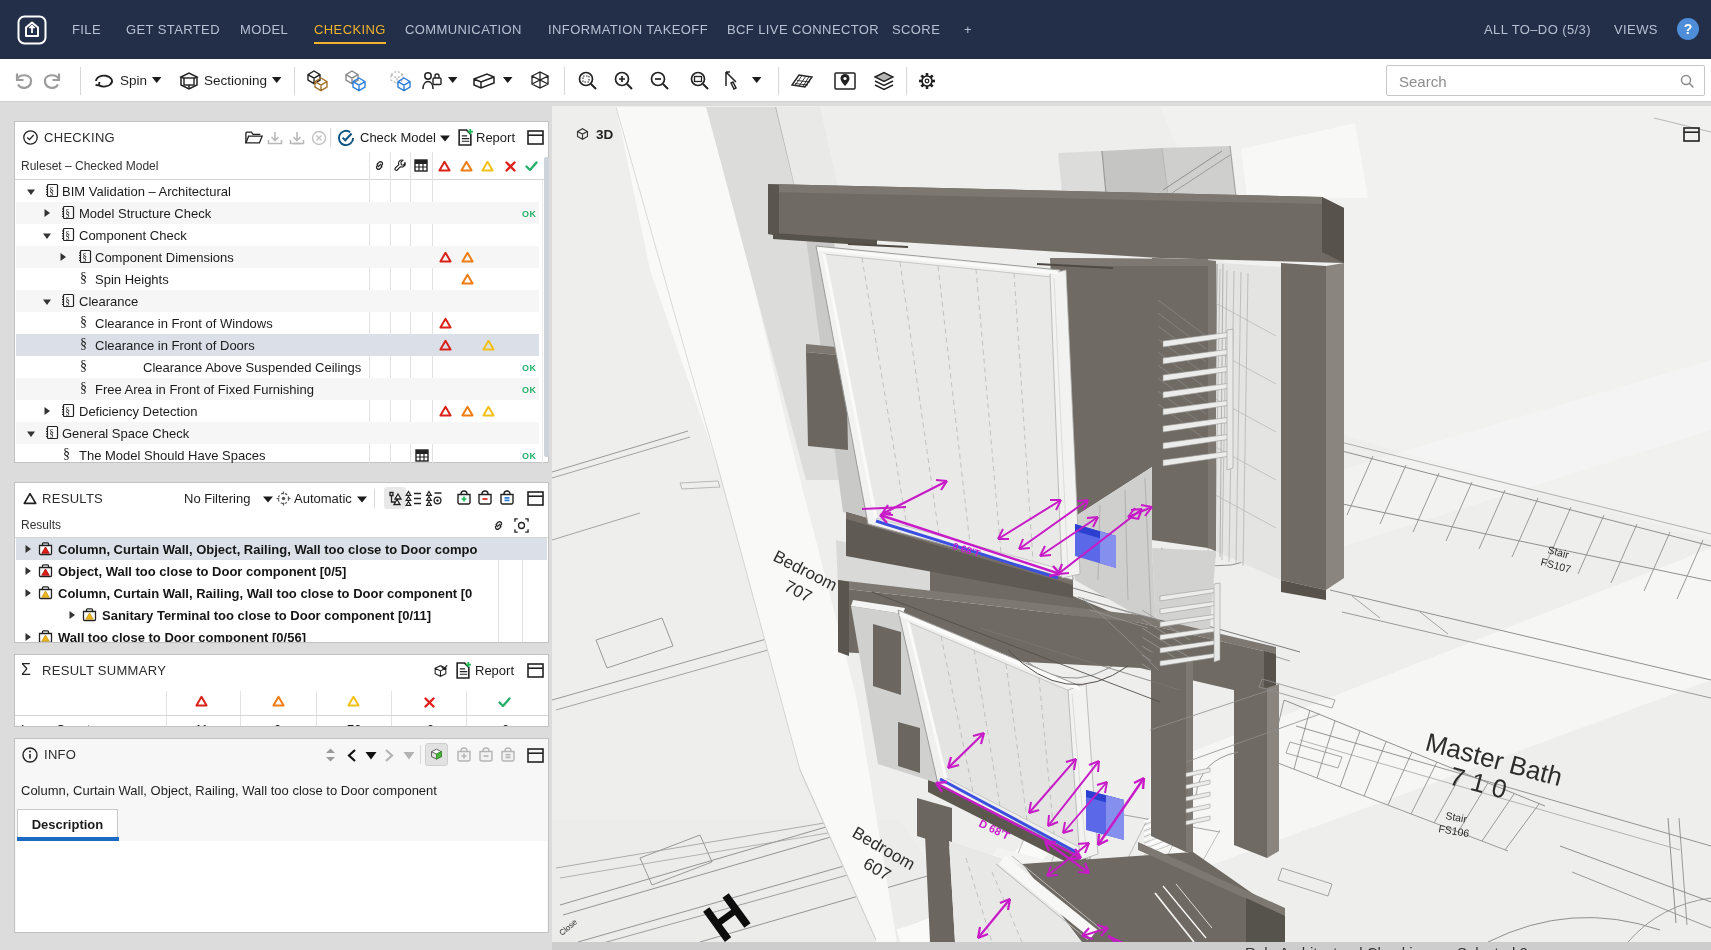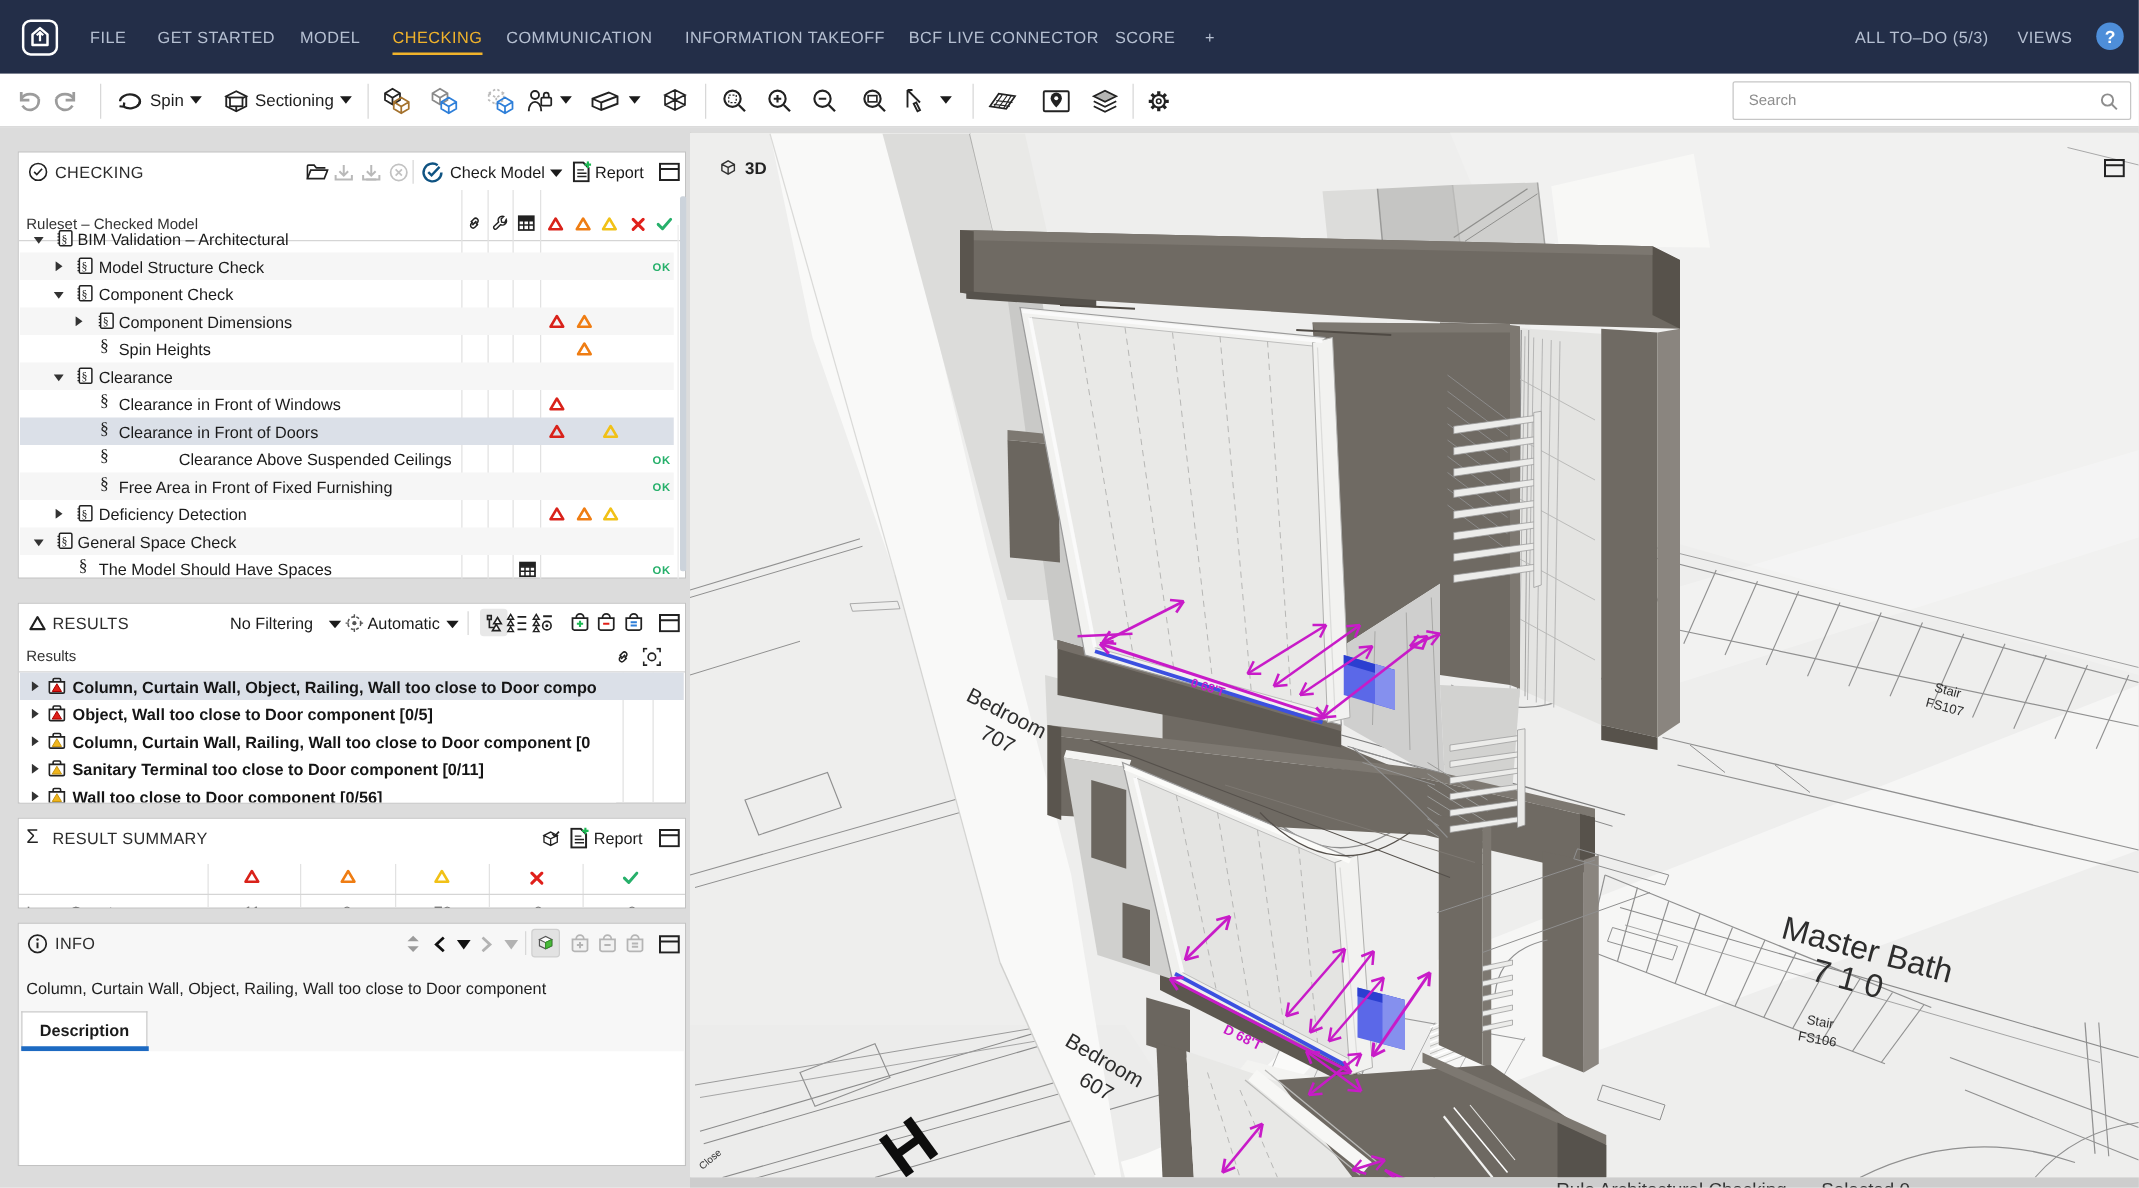--- a/index.html
+++ b/index.html
@@ -202,21 +202,21 @@
         <line x1="15.5" y1="15.5" x2="17.7" y2="17.7" stroke="#222" stroke-width="2.6"></line>
         <line x1="12.0" y1="17.0" x2="12.0" y2="20.0" stroke="#222" stroke-width="2.6"></line>
         <line x1="8.5" y1="15.5" x2="6.3" y2="17.7" stroke="#222" stroke-width="2.6"></line>
         <line x1="7.0" y1="12.0" x2="4.0" y2="12.0" stroke="#222" stroke-width="2.6"></line>
         <line x1="8.5" y1="8.5" x2="6.3" y2="6.3" stroke="#222" stroke-width="2.6"></line>
         <line x1="12.0" y1="7.0" x2="12.0" y2="4.0" stroke="#222" stroke-width="2.6"></line>
         <line x1="15.5" y1="8.5" x2="17.7" y2="6.3" stroke="#222" stroke-width="2.6"></line>
       </svg>
     </div>
 <div style="position:absolute;left:1386px;top:6px;width:319px;height:31px;border:1px solid #c6c6c6;border-radius:2px;background:#fff;">
-      <span style="position:absolute;left:12px;top:7px;font-size:12px;color:#8d8d8d;">Search</span>
+      <span style="position:absolute;left:12px;top:7px;font-size:15px;color:#8d8d8d;">Search</span>
       <svg width="15" height="15" viewBox="0 0 20 20" style="position:absolute;right:9px;top:8px;">
         <circle cx="8" cy="8" r="6" fill="none" stroke="#8d8d8d" stroke-width="2"></circle>
         <path d="M12.5 12.5 L18 18" stroke="#8d8d8d" stroke-width="2"></path>
       </svg>
     </div>
 </div>
 
 <div class="abs panel" style="left:14px;top:121px;width:535px;height:342px;">
 <svg width="17" height="17" viewBox="0 0 24 24" style="position:absolute;left:7px;top:7px">
       <circle cx="12" cy="12" r="9.5" fill="none" stroke="#222" stroke-width="1.8"></circle>
@@ -252,21 +252,21 @@
 <svg width="16" height="17" viewBox="0 0 15 16" style="position:absolute;left:442px;top:7px">
       <path d="M2 1 h7 l4 4 v10 h-11 Z" fill="#fff" stroke="#222" stroke-width="1.5"></path>
       <path d="M4.5 6.5 h5 M4.5 9 h7 M4.5 11.5 h7" stroke="#222" stroke-width="1.1"></path>
       <path d="M10 2.5 h5 M12.5 0 v5" stroke="#1db954" stroke-width="1.6"></path>
     </svg>
 <div style="position:absolute;left:461px;top:8px;font-size:13px;color:#1b1b1b;">Report</div>
 <svg width="17" height="15" viewBox="0 0 17 15" style="position:absolute;top:8px;left:512px">
       <rect x="1" y="1" width="15" height="13" fill="none" stroke="#222" stroke-width="1.6"></rect>
       <path d="M1 5.2 h15" stroke="#222" stroke-width="1.6"></path>
     </svg>
-<div style="position:absolute;left:0;top:43px;width:533px;height:28px;border-bottom:1px solid #d5d5d5;text-decoration:underline;">
+<div style="position:absolute;left:0;top:30px;width:533px;height:28px;border-bottom:1px solid #d5d5d5;text-decoration:underline;">
 <div class="hrow" style="left:6px;top:7px;">Ruleset – Checked Model</div>
 <svg width="13" height="13" viewBox="0 0 16 16" style="position:absolute;left:358px;top:7px">
         <path d="M6 10 L10 6 M4.5 7 L7.5 4 a2.3 2.3 0 0 1 3.5 3.5 L9.5 9 M11.5 9 L8.5 12 a2.3 2.3 0 0 1 -3.5 -3.5 L6.5 7" fill="none" stroke="#222" stroke-width="1.5"></path>
       </svg>
 <svg width="13" height="13" viewBox="0 0 16 16" style="position:absolute;left:379px;top:7px">
         <path d="M13.5 4.5 a4 4 0 0 1 -5.5 5 L4 13.5 a1.7 1.7 0 0 1 -2.4-2.4 L6 7 a4 4 0 0 1 5-5.5 L8.5 4 L9 7 L12 7.5 Z" fill="none" stroke="#222" stroke-width="1.4"></path>
       </svg>
 <svg width="14" height="13" viewBox="0 0 14 13" style="position:absolute;top:7px;left:399px">
         <rect x="1" y="1" width="12" height="11" fill="none" stroke="#222" stroke-width="1.4"></rect>
         <path d="M1 4.5 h12 M1 8 h12 M5 4.5 V12 M9 4.5 V12" stroke="#222" stroke-width="1.2"></path>
@@ -524,21 +524,21 @@
 <svg width="8" height="8" viewBox="0 0 8 8" style="position:absolute;top:7px;left:8px">
         <path d="M1.5 0 L7 4 L1.5 8 Z" fill="#333"></path>
       </svg>
 <svg width="15" height="15" viewBox="0 0 15 15" style="position:absolute;top:3px;left:22px">
         <path d="M1.5 4.5 V12.5 a1 1 0 0 0 1 1 H12.5 a1 1 0 0 0 1-1 V4.5 Z" fill="#fff" stroke="#222" stroke-width="1.3"></path>
         <path d="M4.5 4.2 V2.8 a1 1 0 0 1 1-1 H9.5 a1 1 0 0 1 1 1 V4.2" fill="none" stroke="#222" stroke-width="1.3"></path>
         <path d="M7.5 6 L11.2 12.2 H3.8 Z" fill="#f0b51c" stroke="#c69512" stroke-width="0.8"></path>
       </svg>
 <span style="position:absolute;left:42px;top:4px;">Column, Curtain Wall, Railing, Wall too close to Door component [0</span>
 </div>
-<div class="rrow" style="top:121px;height:22px;background:#fff;">
+<div class="rrow" style="top:121px;height:22px;background:#fff;margin-left:44px;">
 <svg width="8" height="8" viewBox="0 0 8 8" style="position:absolute;top:7px;left:8px">
         <path d="M1.5 0 L7 4 L1.5 8 Z" fill="#333"></path>
       </svg>
 <svg width="15" height="15" viewBox="0 0 15 15" style="position:absolute;top:3px;left:22px">
         <path d="M1.5 4.5 V12.5 a1 1 0 0 0 1 1 H12.5 a1 1 0 0 0 1-1 V4.5 Z" fill="#fff" stroke="#222" stroke-width="1.3"></path>
         <path d="M4.5 4.2 V2.8 a1 1 0 0 1 1-1 H9.5 a1 1 0 0 1 1 1 V4.2" fill="none" stroke="#222" stroke-width="1.3"></path>
         <path d="M7.5 6 L11.2 12.2 H3.8 Z" fill="#f0b51c" stroke="#c69512" stroke-width="0.8"></path>
       </svg>
 <span style="position:absolute;left:42px;top:4px;">Sanitary Terminal too close to Door component [0/11]</span>
 </div>

